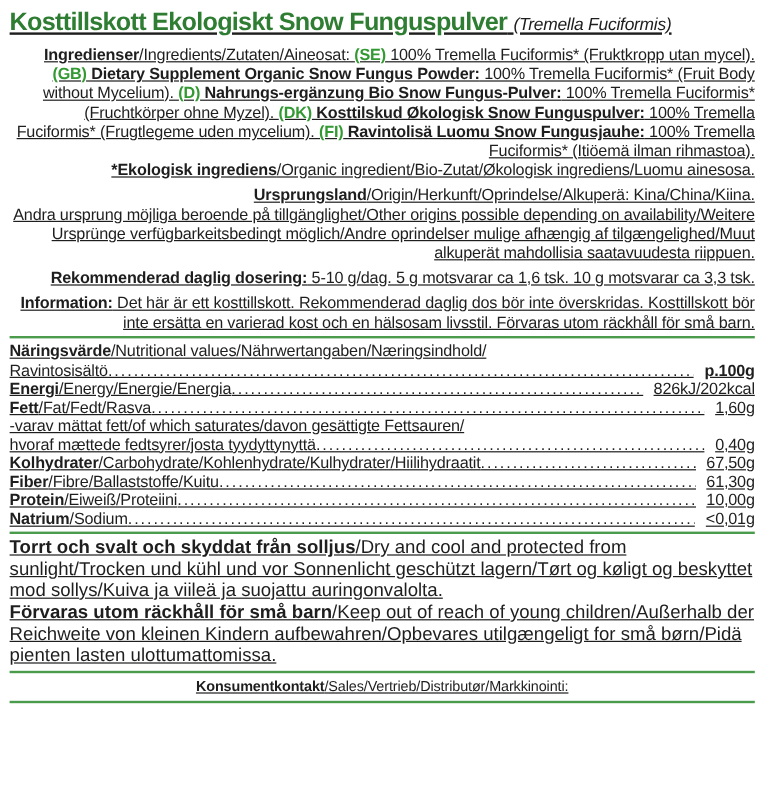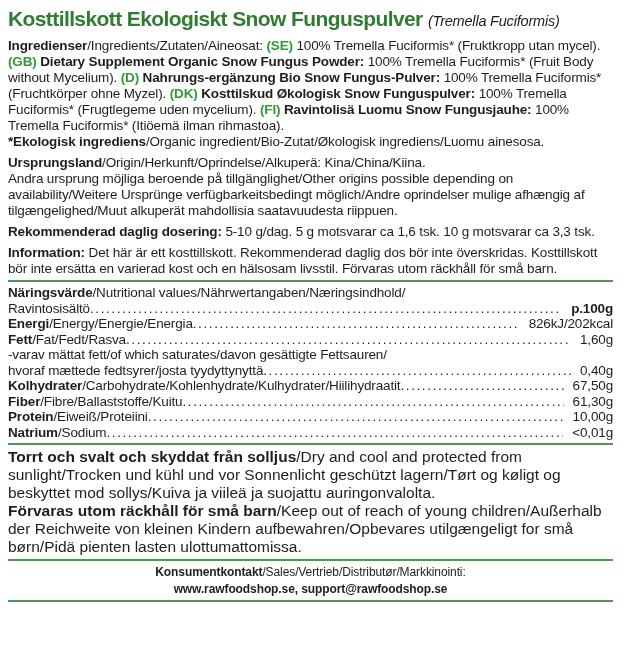--- a/index.html
+++ b/index.html
@@ -8,34 +8,34 @@
     --green-rule:#4a9c4c;
     --text:#1e1e1e;
   }
   *{box-sizing:border-box;}
   html,body{margin:0;padding:0;}
   body{
     width:637px;height:657px;overflow:hidden;background:#ffffff;
     font-family:"Liberation Sans", sans-serif;
     color:var(--text);
   }
-  .page{padding:6px 24px 0 8px;}
+  .page{padding:6px 8px 0 8px;text-decoration:underline;}
   
   .title{
     font-size:21px;font-weight:bold;color:var(--green-title);
     letter-spacing:-0.6px;line-height:25px;margin:0 0 4px 0;white-space:nowrap;
   }
   .title .latin{
     font-size:14.5px;font-weight:normal;font-style:italic;color:var(--text);
     letter-spacing:-0.2px;
   }
   
   .txt{
     font-size:13.5px;line-height:16px;letter-spacing:-0.15px;margin:0;
-    text-align:left;
+    text-align:right;
   }
   .blk{margin-bottom:5px;}
   .b{font-weight:bold;}
   .g{font-weight:bold;color:var(--green-tag);}
   
   .rule{border:none;border-top:2px solid var(--green-rule);margin:3px 0;}
   
   .ntable{margin:1px 0 0 0;}
   .nrow .pre{font-size:13.5px;line-height:15.5px;letter-spacing:-0.15px;}
   .nline{
@@ -152,18 +152,17 @@
 
   <hr class="rule">
 
   <p class="big"><span class="b">Torrt och svalt och skyddat från solljus</span><span>/Dry and cool and protected from sunlight/Trocken und kühl und vor Sonnenlicht geschützt lagern/Tørt og køligt og beskyttet mod sollys/Kuiva ja viileä ja suojattu auringonvalolta.</span></p>
   <p class="big"><span class="b">Förvaras utom räckhåll för små barn</span><span>/Keep out of reach of young children/Außerhalb der Reichweite von kleinen Kindern aufbewahren/Opbevares utilgængeligt for små børn/Pidä pienten lasten ulottumattomissa.</span></p>
 
   <hr class="rule">
 
   <div class="footer">
     <div><span class="b">Konsumentkontakt</span><span>/Sales/Vertrieb/Distributør/Markkinointi:</span></div>
-    <div class="b">www.rawfoodshop.se, support@rawfoodshop.se</div>
   </div>
 
   <hr class="rule">
 
 </div>
 
 </body></html>

